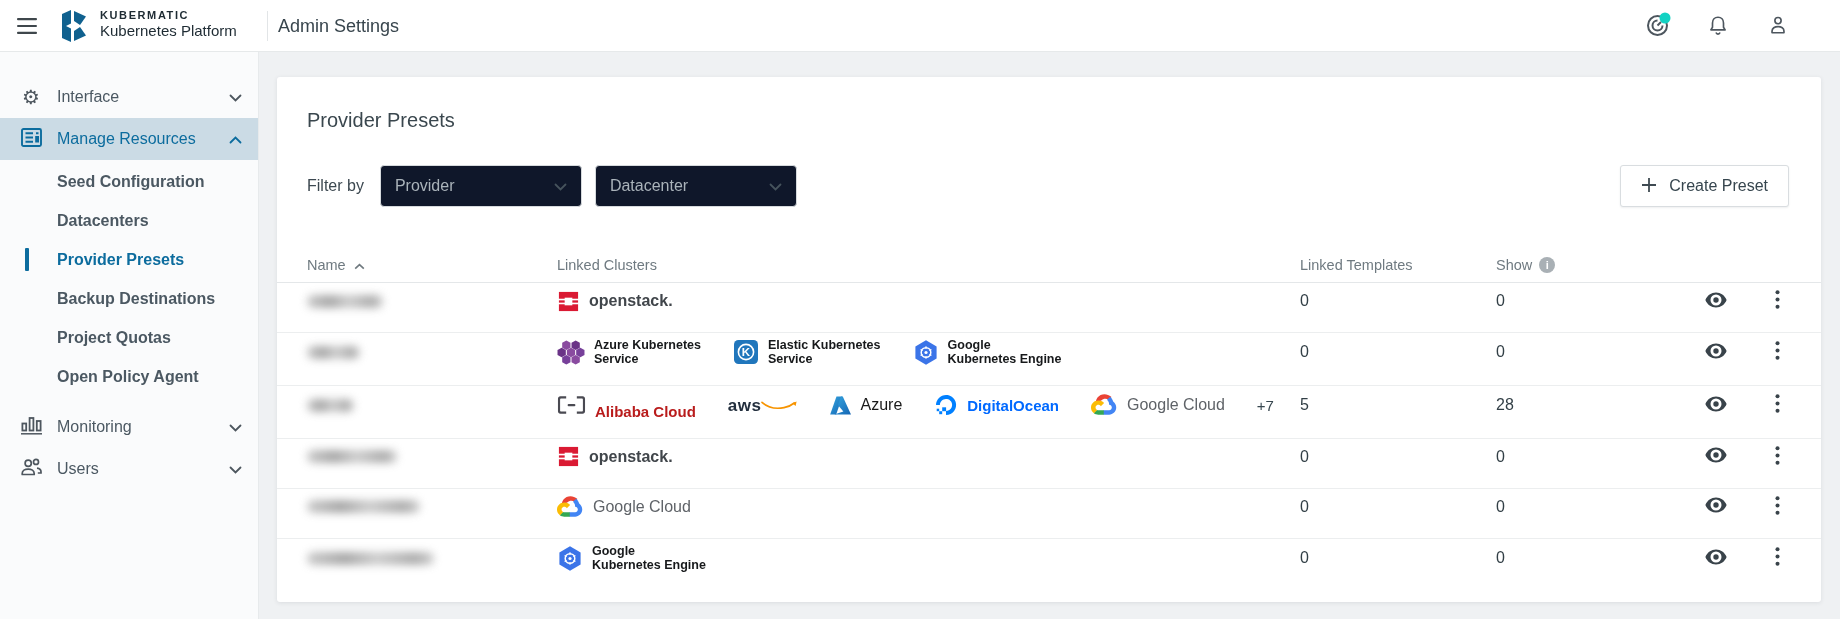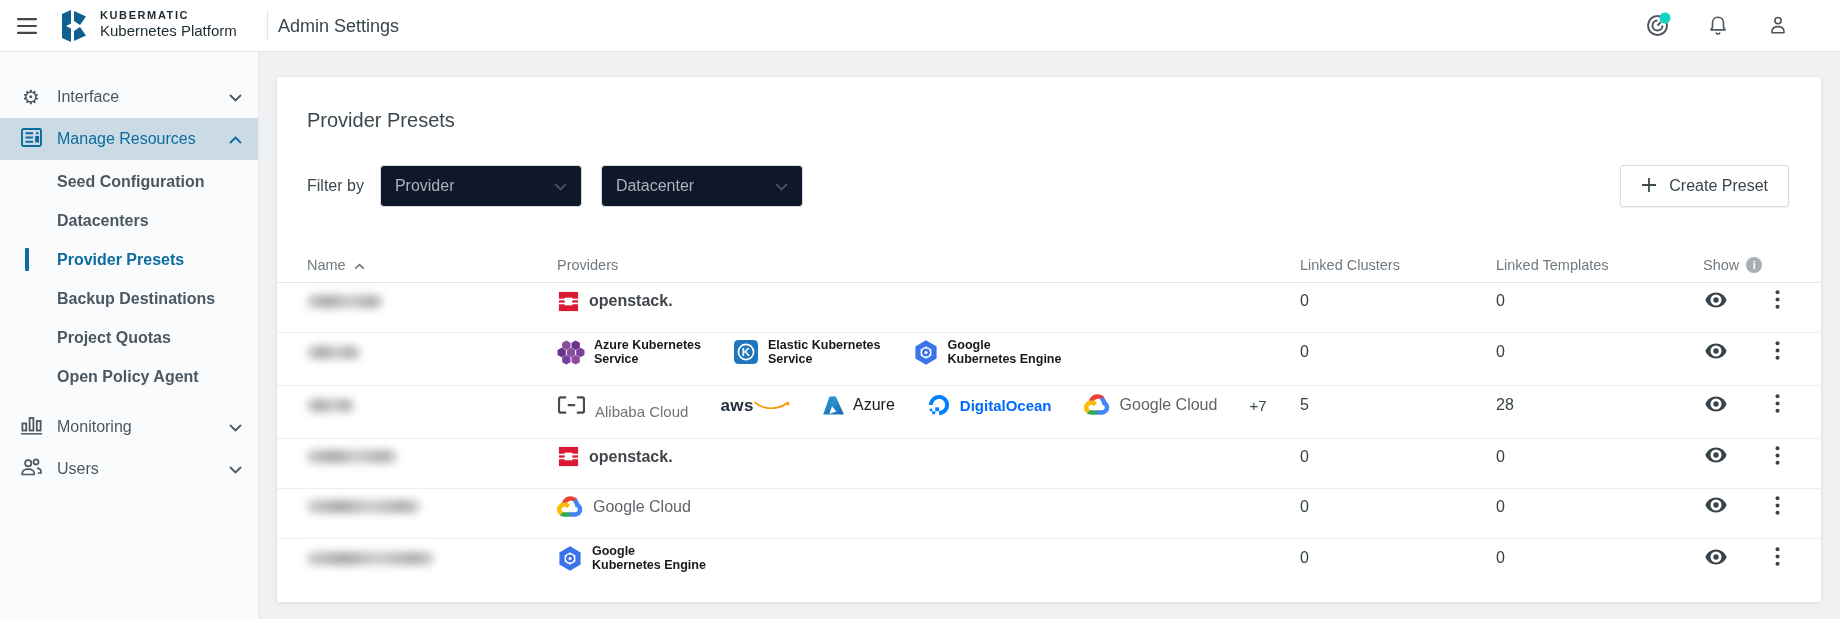--- a/index.html
+++ b/index.html
@@ -43,21 +43,21 @@
   
   .main { position:absolute; left:259px; top:52px; right:0; bottom:0; background:#eff1f3; }
   .card { position:absolute; left:18px; top:25px; width:1544px; height:525px; background:#fff;
     border-radius:3px; box-shadow:0 1px 4px rgba(40,50,60,.10); }
   .page-title { position:absolute; left:30px; top:32px; font-size:20px; font-weight:400; color:#3a474e; }
 
   .filter-row { position:absolute; left:30px; top:88px; height:42px; display:flex; align-items:center; }
   .filter-label { font-size:16px; color:#3c4850; margin-right:16px; }
   .select { width:202px; height:42px; border:1px solid #d6dadd; border-radius:4px; background:#0f172a;
     display:flex; align-items:center; justify-content:space-between; padding:0 14px; cursor:pointer; }
-  .select + .select { margin-left:19px; }
+  .select + .select { margin-left:13px; }
   .select .ph { font-size:16px; color:#aab3ba; }
 
   .create-btn { position:absolute; right:32px; top:88px; height:42px; padding:16px 20px;
     display:flex; align-items:center; gap:12px; background:#fff; border:1px solid #d9dde0;
     border-radius:3px; cursor:pointer; box-shadow:0 1px 2px rgba(40,50,60,.08); }
   .create-btn .lbl { font-size:16px; color:#36454e; }
 
   
   .table { position:absolute; left:0; right:0; top:170px; }
   .t-head, .t-row { display:grid; grid-template-columns:250px 743px 196px 207px 70px 16px;
@@ -74,21 +74,21 @@
   .num { font-size:16px; color:#323f46; }
   .blur-name { height:13px; border-radius:6px; filter:blur(4px); opacity:.8;
     background:linear-gradient(90deg,#bdbdbd,#8f8f8f 30%,#c0c0c0 55%,#969696 85%,#c4c4c4); }
 
   .providers-cell { display:flex; align-items:center; flex-wrap:wrap; column-gap:32px; row-gap:4px; }
   .provider { display:flex; align-items:center; gap:9px; }
   .p-icon { display:flex; align-items:center; }
   .p-label { font-size:16px; color:#1a1a1a; white-space:nowrap; }
   .p-lines { font-size:12.5px; font-weight:bold; color:#17191b; line-height:1.15; }
   .provider.openstack .p-label { font-weight:600; color:#41464b; }
-  .provider.alibaba .p-label { font-size:15px; font-weight:400; color:#737373;margin-top:12px; }
+  .provider.alibaba .p-label { font-size:15px; font-weight:700; color:#b91c1c;margin-top:12px; }
   .provider.digitalocean .p-label { font-size:15px; font-weight:bold; color:#0069ff; }
   .provider.googlecloud .p-label { color:#5f6368; }
   .aws-wrap { display:inline-flex; align-items:center; line-height:1; }
   .aws-word { font-size:17px; font-weight:bold; color:#232f3e; letter-spacing:.5px; }
   .more { font-size:15px; color:#37474f; }
 
   .row-icon-btn { background:none; border:none; cursor:pointer; display:flex; align-items:center;
     justify-content:center; padding:2px; }
 </style>
 </head>
@@ -254,23 +254,20 @@
       <div class="t-head">
         <div class="th sortable">
           <span>Name</span>
           <span class="sort-caret">
               <span><svg width="11" height="7" viewBox="0 0 11 7">
                   <path fill="none" stroke="#6f797f" stroke-width="1.6" d="M1.2 5.6 5.5 1.6 9.8 5.6"></path>
                 </svg></span>
             </span>
         </div>
         <div class="th">
-          <span>Providers</span>
-        </div>
-        <div class="th">
           <span>Linked Clusters</span>
         </div>
         <div class="th">
           <span>Linked Templates</span>
         </div>
         <div class="th">
           <span>Show</span>
           <span class="info-badge">i</span>
         </div>
         <div class="th"></div>

